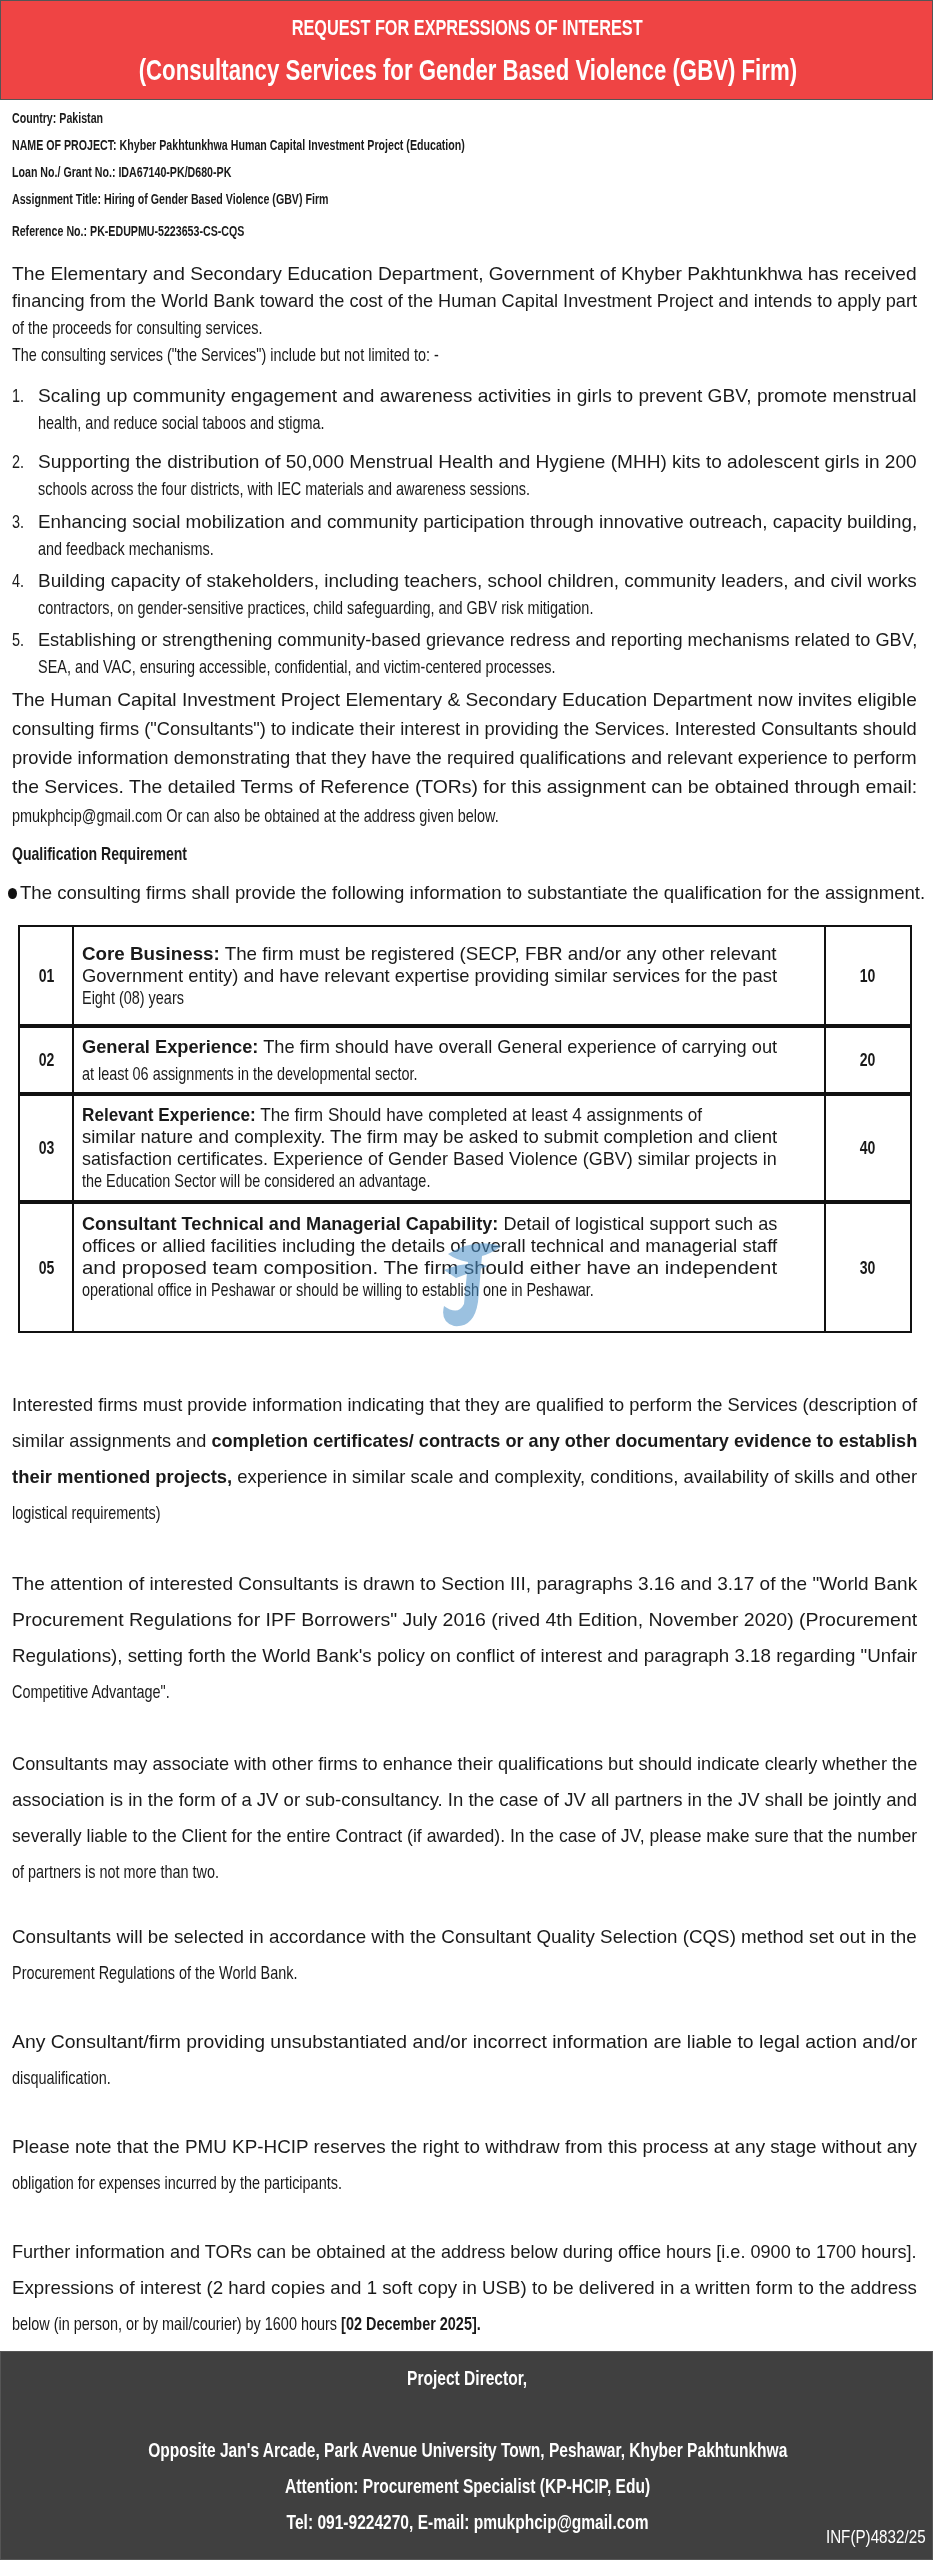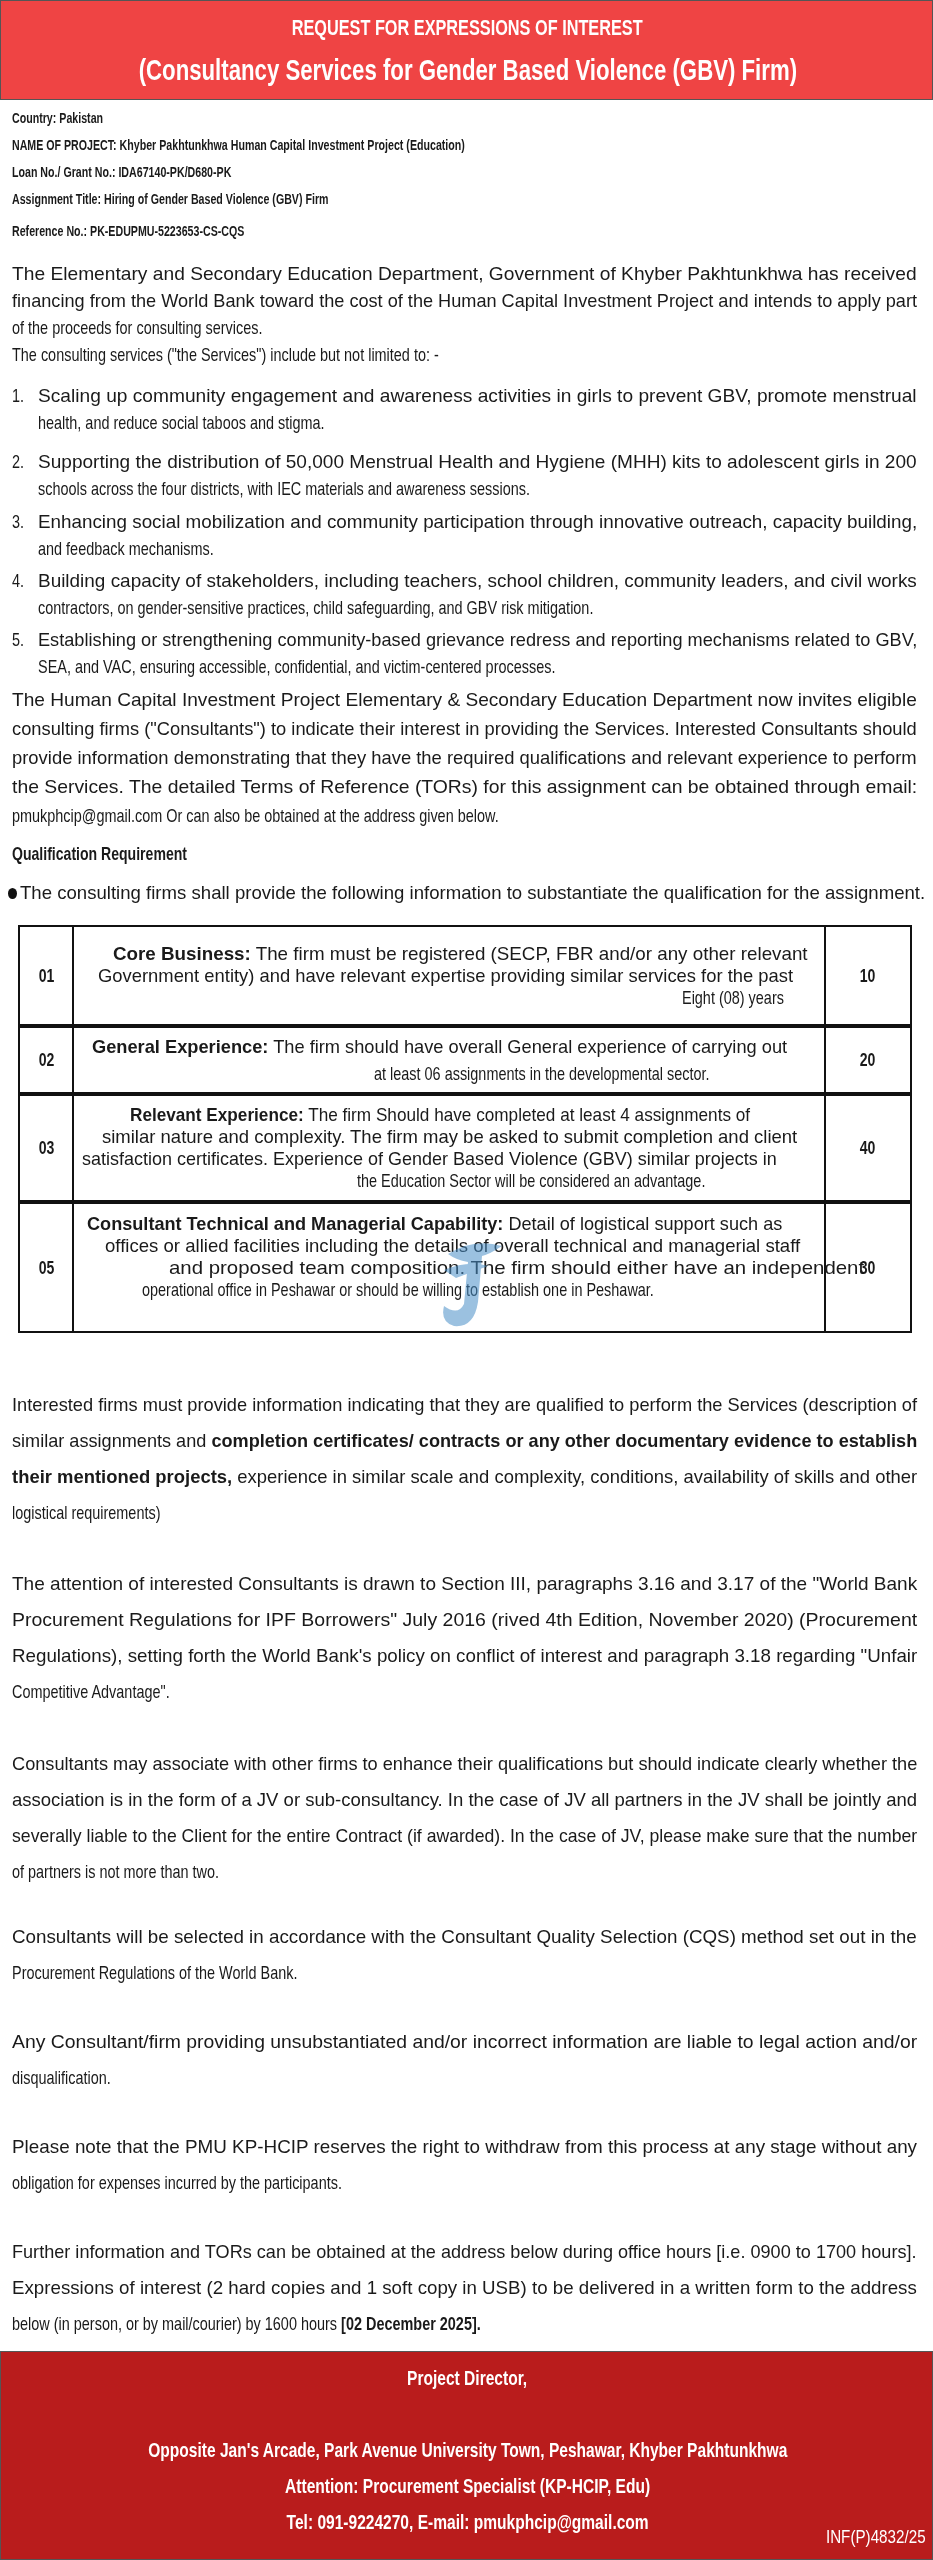--- a/index.html
+++ b/index.html
@@ -26,29 +26,29 @@
 
   .bullet-line { position: absolute; left: 8px; top: 882px; font-family: "Liberation Sans", sans-serif; font-size: 19px; white-space: nowrap; }
   .bullet-dot { display: inline-block; width: 9px; height: 11px; border-radius: 50%; background: #111; vertical-align: middle; margin-right: 3px; }
 
   
   .qtable { position: absolute; left: 18px; top: 925px; width: 894px; border-collapse: collapse; font-family: "Liberation Sans", sans-serif; }
   .qtable td, .qtable th { border: 2px solid #111; padding: 0; vertical-align: middle; }
   .qtable th { height: 44px; font-weight: bold; font-size: 19px; text-align: center; }
   .qtable .sno { width: 66px; text-align: center; font-weight: bold; font-size: 19px; }
   .qtable .marks { width: 112px; text-align: center; font-weight: bold; font-size: 19px; }
-  .qtable .area { width: 712px; padding: 6px 8px 6px 8px; font-size: 19px; line-height: 22px; text-align: right; }
+  .qtable .area { width: 712px; padding: 6px 8px 6px 8px; font-size: 19px; line-height: 22px; }
   .qtable tr.thick td { border-top: 4px solid #111; }
   .sq-c { display: inline-block; transform: scaleX(0.74); transform-origin: 50% 50%; white-space: nowrap; }
   .area .al { display: block; white-space: nowrap; transform-origin: 0 0; height: 22px; }
   .area .al b { font-weight: bold; }
 
   .watermark { position: absolute; left: 438px; top: 1240px; width: 70px; height: 100px; opacity: 0.55; pointer-events: none; }
 
-  .footer { position: absolute; left: 0; top: 2351px; width: 931px; height: 207px; background: #b91c1c; border: 1px solid #555; }
+  .footer { position: absolute; left: 0; top: 2351px; width: 931px; height: 207px; background: #404040; border: 1px solid #555; }
   .footer .fl { position: absolute; left: 0; width: 933px; text-align: center; color: #fff; font-family: "Liberation Sans", sans-serif; font-weight: bold; font-size: 21px; }
   .footer .fl span { display: inline-block; transform: scaleX(0.74); transform-origin: 50% 50%; white-space: nowrap; }
   .footer .code { position: absolute; right: 6px; top: 174px; color: #fff; font-family: "Liberation Sans", sans-serif; font-size: 19px; }
   .footer .code span { display: inline-block; transform: scaleX(0.8); transform-origin: 100% 50%; white-space: nowrap; }
 </style>
 </head>
 <body>
 
 <div class="banner">
   <div class="t1"><span class="sq">REQUEST FOR EXPRESSIONS OF INTEREST</span></div>

